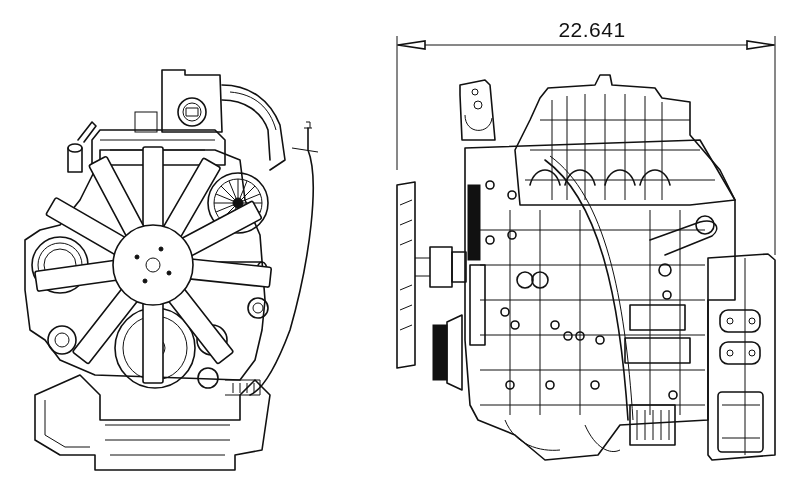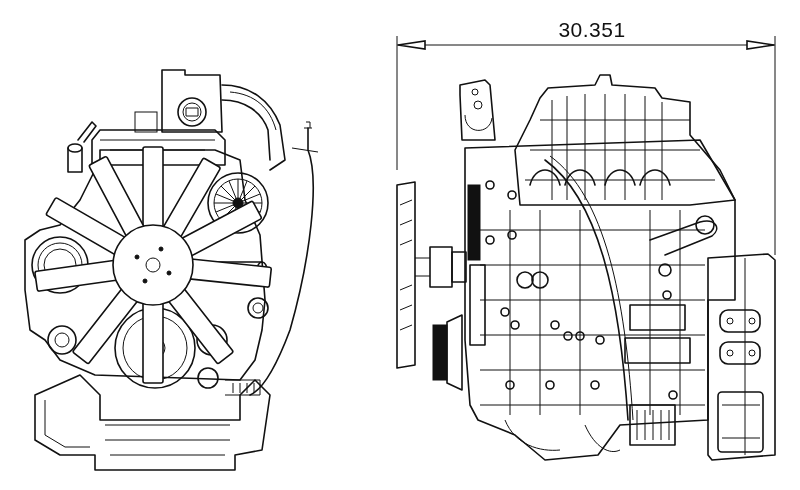--- a/index.html
+++ b/index.html
@@ -10,21 +10,21 @@
   .ln { fill: none; stroke: #111; stroke-width: 1.6; stroke-linejoin: round; stroke-linecap: round; }
   .lt { fill: none; stroke: #111; stroke-width: 1; }
   .fw { fill: #fff; stroke: #111; stroke-width: 1.6; }
   .blk { fill: #111; stroke: #111; stroke-width: 1; }
 </style>
 </head>
 <body>
 
 <div class="canvas">
 
-  <div class="dim-label">30.351</div>
+  <div class="dim-label">22.641</div>
 
   <svg width="800" height="490" viewBox="0 0 800 490">
 
     <g>
       <line class="lt" x1="397" y1="36" x2="397" y2="170"></line>
       <line class="lt" x1="775" y1="36" x2="775" y2="255"></line>
       <line class="lt" x1="397" y1="45" x2="775" y2="45"></line>
       <polygon class="fw" points="398,45 425,41 425,49"></polygon>
       <polygon class="fw" points="774,45 747,41 747,49"></polygon>
     </g>

